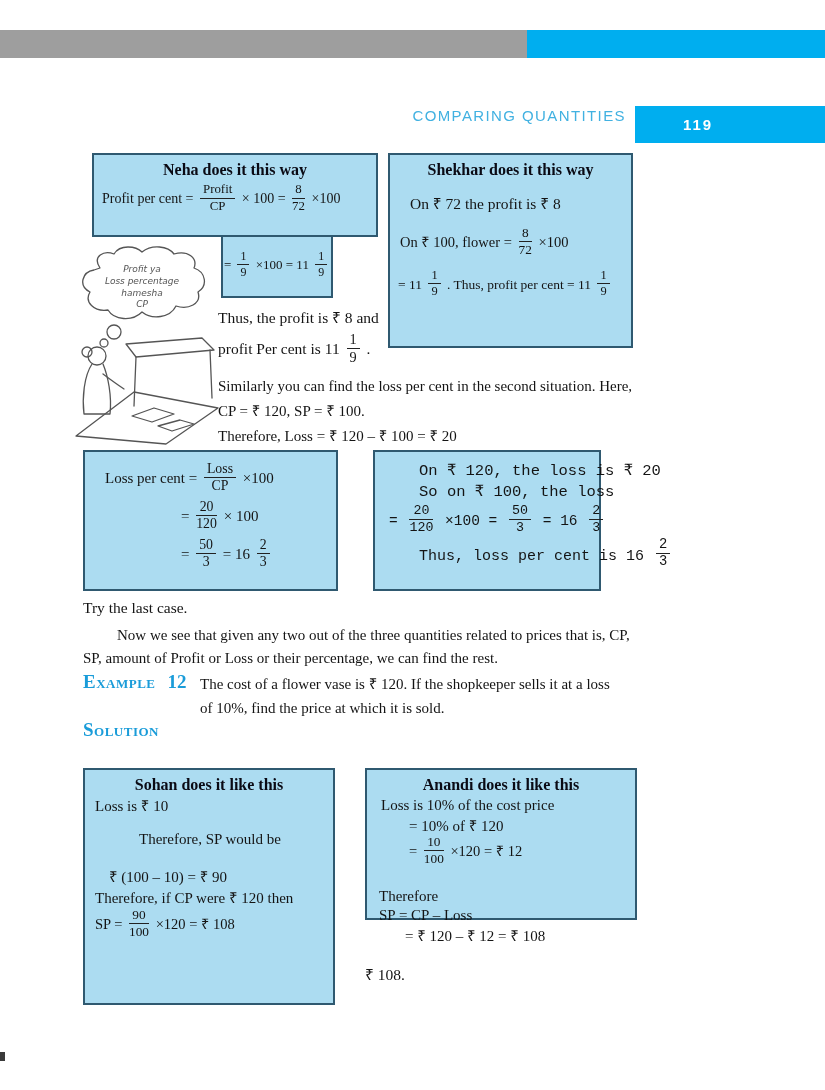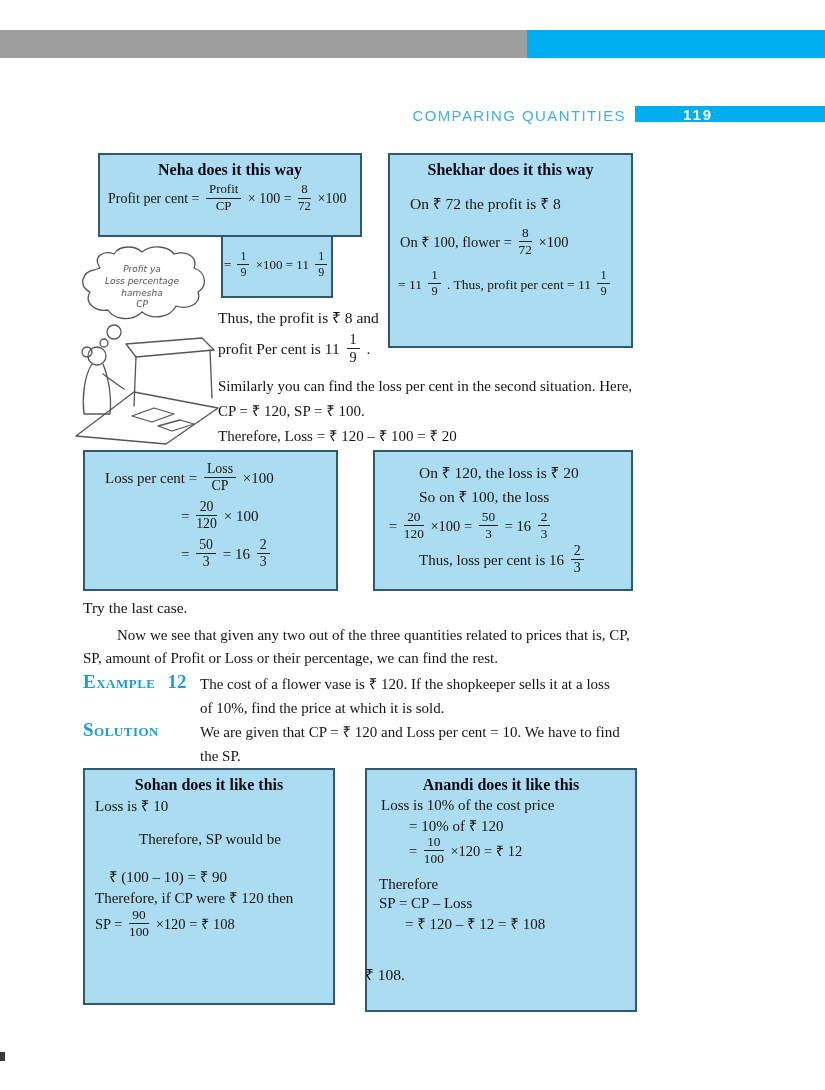--- a/index.html
+++ b/index.html
@@ -11,21 +11,21 @@
   .bar { position:absolute; top:30px; height:28px; }
   .bar.gray { left:0; width:527px; background:#9e9e9e; }
   .bar.cyan { left:527px; width:298px; background:#00aeef; }
   
   .runhead {
     position:absolute; top:107px; left:360px; width:266px; text-align:right;
     font-family:"Liberation Sans", sans-serif; font-size:15px; letter-spacing:1.4px;
     color:#41b1e1; font-weight:500;
   }
   .pagenum {
-    position:absolute; top:106px; left:635px; width:190px; height:16px; background:#00aeef;
+    position:absolute; top:106px; left:635px; width:190px; height:37px; background:#00aeef;
     font-family:"Liberation Sans", sans-serif; font-size:15px; font-weight:bold;
     color:#ffffff; letter-spacing:2px; display:flex; align-items:center; box-sizing:border-box;
     padding-left:48px;
   }
   
   .bluebox {
     position:absolute; background:#acdcf1; border:2px solid #2f5970; box-sizing:border-box;
     padding:4px 8px;
   }
   .bx-title { text-align:center; font-weight:bold; font-size:16px; color:#0a0a14; margin-top:2px; }
@@ -57,21 +57,21 @@
 <div class="page">
 
   <div class="bar gray"></div>
   <div class="bar cyan"></div>
 
   <div class="runhead">COMPARING QUANTITIES</div>
   <div class="pagenum">
     <span>119</span>
   </div>
 
-  <div class="bluebox" style="left:98px; top:153px; width:264px; height:84px;">
+  <div class="bluebox" style="left:92px; top:153px; width:286px; height:84px;">
     <div class="bx-title">Neha does it this way</div>
     <div class="eq" style="margin:6px 0 0 0; font-size:14px;">
       <span>Profit per cent =</span>
       <span class="fr"><span class="n">Profit</span><span class="d">CP</span></span>
       <span>× 100 =</span>
       <span class="fr"><span class="n">8</span><span class="d">72</span></span>
       <span>×100</span>
     </div>
   </div>
 
@@ -145,21 +145,21 @@
       <span>× 100</span>
     </div>
     <div class="eq" style="margin:6px 0 0 88px; font-size:15px;">
       <span>=</span>
       <span class="fr"><span class="n">50</span><span class="d">3</span></span>
       <span>= 16</span>
       <span class="fr"><span class="n">2</span><span class="d">3</span></span>
     </div>
   </div>
 
-  <div class="bluebox" style="left:373px; top:450px; width:260px; height:141px;">
+  <div class="bluebox" style="left:373px; top:450px; width:228px; height:141px;font-family:Liberation Mono, monospace;">
     <div class="ln" style="margin:5px 0 0 36px;">On ₹ 120, the loss is ₹ 20</div>
     <div class="ln" style="margin:2px 0 0 36px;">So on ₹ 100, the loss</div>
     <div class="eq" style="margin:5px 0 0 6px;">
       <span>=</span>
       <span class="fr"><span class="n">20</span><span class="d">120</span></span>
       <span>×100 =</span>
       <span class="fr"><span class="n">50</span><span class="d">3</span></span>
       <span>= 16</span>
       <span class="fr"><span class="n">2</span><span class="d">3</span></span>
     </div>
@@ -178,49 +178,45 @@
   <div class="abs" style="left:83px; top:671px;">
     <span class="lbl">Example</span><span class="lbl-num">12</span>
   </div>
   <div class="abs parablock" style="left:200px; top:672px;">
     <div class="txt">The cost of a flower vase is ₹ 120. If the shopkeeper sells it at a loss</div>
     <div class="txt">of 10%, find the price at which it is sold.</div>
   </div>
 
   <div class="abs" style="left:83px; top:719px;">
     <span class="lbl">Solution</span>
-  </div>
-  <div class="abs parablock" style="left:200px; top:720px;">
-    <div class="txt">We are given that CP = ₹ 120 and Loss per cent = 10. We have to find</div>
-    <div class="txt">the SP.</div>
   </div>
 
   <div class="bluebox" style="left:83px; top:768px; width:252px; height:237px;">
     <div class="bx-title">Sohan does it like this</div>
     <div class="ln" style="margin:1px 0 0 2px; font-size:15px;">Loss is ₹ 10</div>
     <div class="ln" style="margin:16px 0 0 2px; font-size:15px;text-align:center;">Therefore, SP would be</div>
     <div class="ln" style="margin:18px 0 0 16px; font-size:15px;">₹ (100 – 10) = ₹ 90</div>
     <div class="ln" style="margin:1px 0 0 2px; font-size:15px;">Therefore, if CP were ₹ 120 then</div>
     <div class="eq" style="margin:3px 0 0 2px;">
       <span>SP =</span>
       <span class="fr"><span class="n">90</span><span class="d">100</span></span>
       <span>×120  = ₹ 108</span>
     </div>
   </div>
 
-  <div class="bluebox" style="left:365px; top:768px; width:272px; height:244px;">
+  <div class="bluebox" style="left:365px; top:768px; width:272px; height:152px;">
     <div class="bx-title">Anandi does it like this</div>
     <div class="ln" style="margin:3px 0 0 6px; font-size:15px;">Loss is 10% of the cost price</div>
     <div class="ln" style="margin:1px 0 0 34px; font-size:15px;">= 10% of ₹ 120</div>
     <div class="eq" style="margin:2px 0 0 34px;">
       <span>=</span>
       <span class="fr"><span class="n">10</span><span class="d">100</span></span>
       <span>×120  = ₹ 12</span>
     </div>
-    <div class="ln" style="margin:8px 0 0 4px; font-size:15px;">Therefore</div>
+    <div class="ln" style="margin:20px 0 0 4px; font-size:15px;">Therefore</div>
     <div class="ln" style="margin:2px 0 0 4px; font-size:15px;">SP = CP – Loss</div>
     <div class="ln" style="margin:1px 0 0 30px; font-size:15px;">= ₹ 120 – ₹ 12 = ₹ 108</div>
   </div>
 
   <div class="abs parablock" style="left:365px; top:963px;">
     <div class="txt" style="font-size:15.5px;">₹ 108.</div>
   </div>
 
   <div class="edge-mark"></div>
 </div>

